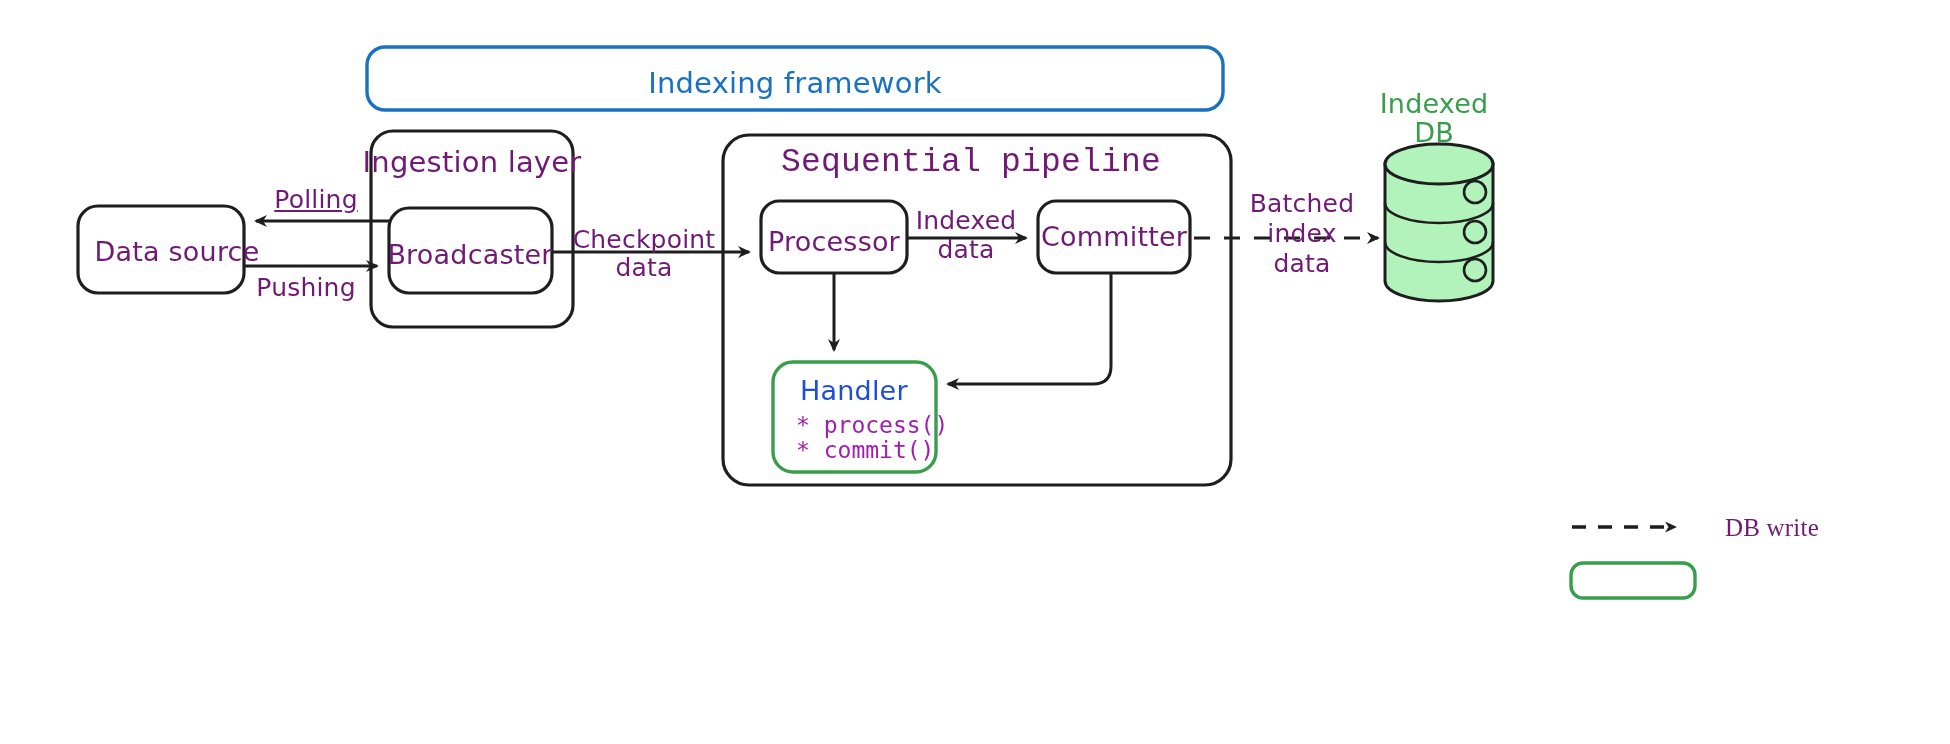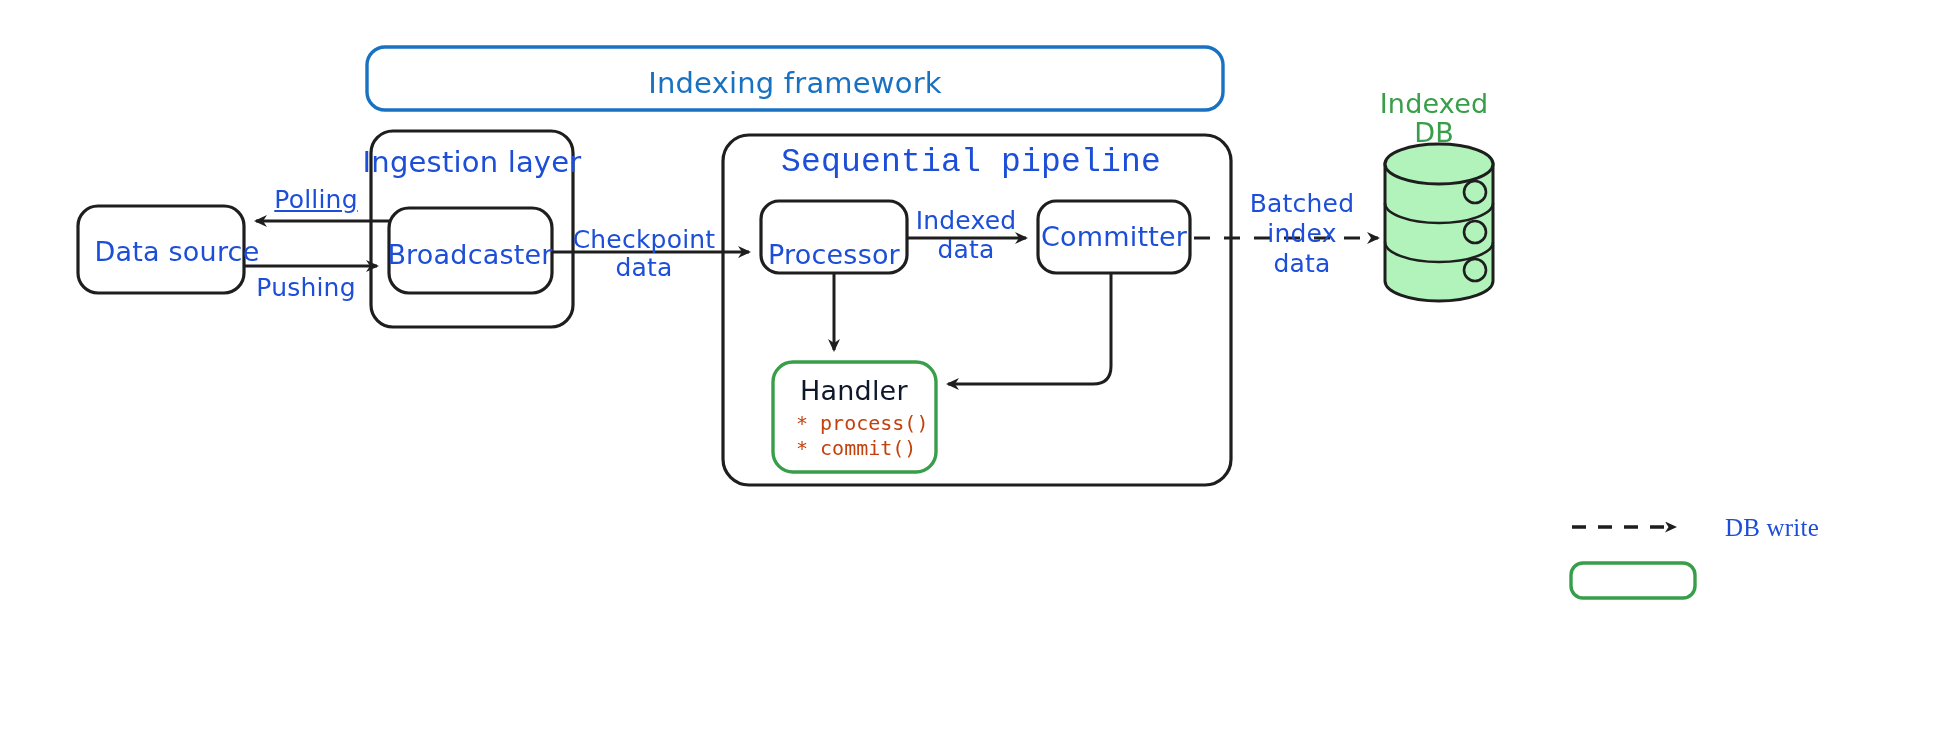--- a/index.html
+++ b/index.html
@@ -23,47 +23,47 @@
   }
   #svg-layer {
     position: absolute;
     inset: 0;
     width: 1950px;
     height: 744px;
   }
   .lbl {
     position: absolute;
     font-family: "DejaVu Sans", sans-serif;
-    color: #1d4ed8;
+    color: #701a75;
     white-space: pre;
     line-height: 1.18;
     letter-spacing: 0.2px;
   }
   .lbl.center {
     text-align: center;
     transform: translateX(-50%);
   }
   .node-label { font-size: 27px; }
   .group-label { font-size: 29px; }
   .pipeline-label { font-size: 33px; font-family: Liberation Mono, monospace; }
   .framework-label {
     font-size: 29px;
     color: #1971c2;
   }
   .edge-label { font-size: 25px; }
-  .green-text { color: #0f172a; }
+  .green-text { color: #1d4ed8; }
   .db-label {
     font-size: 27px;
     color: #389e4a;
     text-align: center;
   }
   .mono {
     font-family: "DejaVu Sans Mono", monospace;
-    font-size: 20px;
-    color: #c2410c;
+    font-size: 23px;
+    color: #a21caf;
     letter-spacing: 0px;
   }
   .legend-text { font-size: 25px; }
 </style>
 </head>
 <body>
 
 <div id="canvas">
 
   <svg id="svg-layer" viewBox="0 0 1950 744" xmlns="http://www.w3.org/2000/svg">
@@ -124,21 +124,21 @@
   <div class="lbl framework-label center" style="left:747px; top:66px;">Indexing framework</div>
 
   <div class="lbl group-label center" style="left:424px; top:145px;">Ingestion layer</div>
 
   <div class="lbl pipeline-label center" style="left:923px; top:144px;">Sequential pipeline</div>
 
   <div class="lbl node-label center" style="left:113px; top:236px;padding-left:32px;">Data source</div>
 
   <div class="lbl node-label center" style="left:422px; top:239px;">Broadcaster</div>
 
-  <div class="lbl node-label center" style="left:786px; top:239px;text-align:right;">Processor</div>
+  <div class="lbl node-label center" style="left:786px; top:226px;text-align:right;">Processor</div>
 
   <div class="lbl node-label center" style="left:1066px; top:221px;">Committer</div>
 
   <div class="lbl node-label green-text" style="left:752px; top:375px;">Handler</div>
 
   <div class="lbl mono" style="left:748px; top:412px;">* process()</div>
   <div class="lbl mono" style="left:748px; top:437px;">* commit()</div>
 
   <div class="lbl edge-label center" style="left:268px; top:185px;text-decoration:underline;">Polling</div>
 

